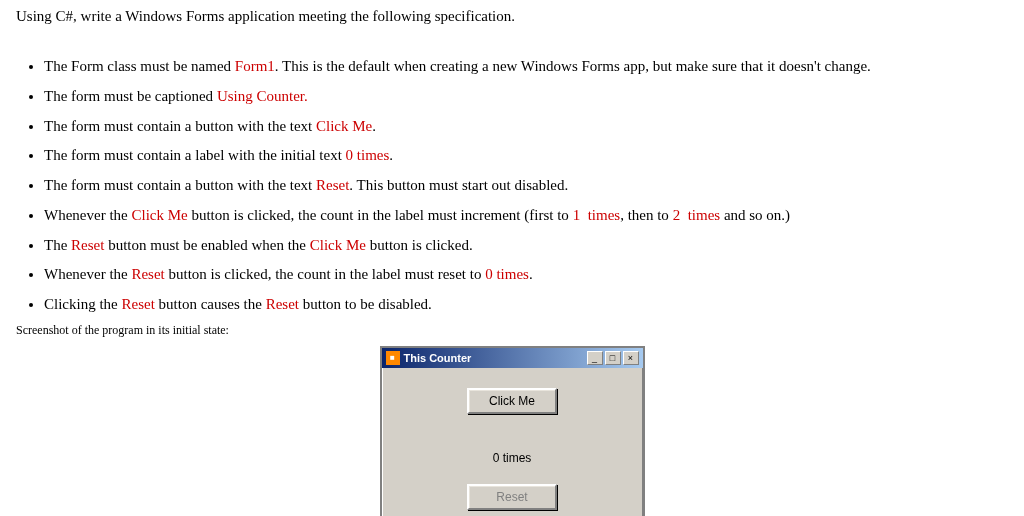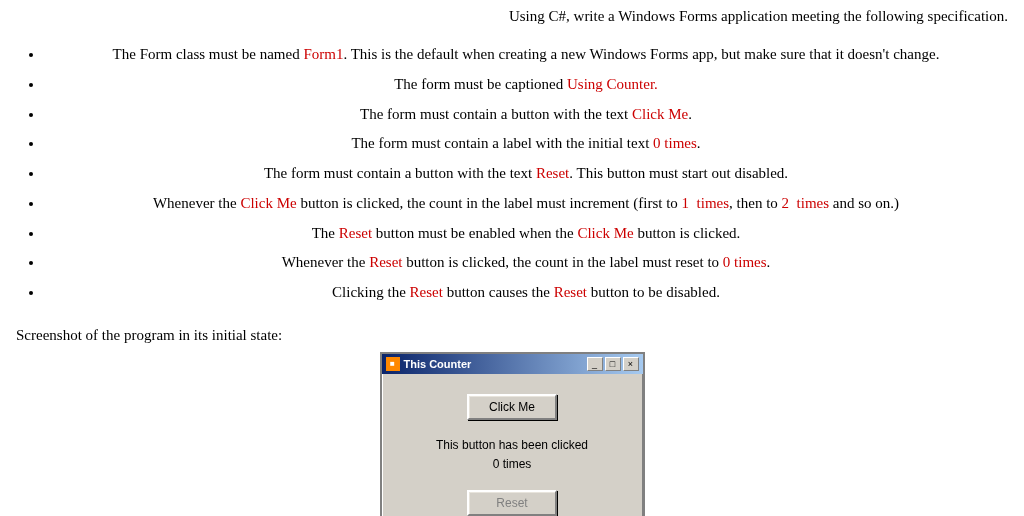--- a/index.html
+++ b/index.html
@@ -4,34 +4,34 @@
   <style>
     * { margin: 0; padding: 0; box-sizing: border-box; }
     body {
       font-family: "Times New Roman", Times, serif;
       font-size: 15px;
       background: #fff;
       color: #000;
       padding: 8px 16px;
     }
     .intro {
-      text-align: right;
-      margin-bottom: 16px;
+      text-align: left;
+      margin-bottom: 28px;
     }
     .highlight-red { color: #cc0000; }
     ul {
       list-style: disc;
       padding-left: 28px;
       line-height: 1.85;
     }
-    ul li { margin-bottom: 2px; text-align: center; }
+    ul li { margin-bottom: 2px; }
     .screenshot-label {
-      margin-top: 20px;
+      margin-top: 4px;
       margin-bottom: 8px;
-      font-size: 15px;
+      font-size: 12px;
     }
     .screenshot-area {
       display: flex;
       justify-content: center;
     }
     .win-form {
       width: 265px;
       border: 2px solid #808080;
       background: #d4d0c8;
       font-family: "MS Sans Serif", Arial, sans-serif;
@@ -157,19 +157,19 @@
       </div>
       <div class="win-controls">
         <button class="win-ctrl-btn">_</button>
         <button class="win-ctrl-btn">□</button>
         <button class="win-ctrl-btn">×</button>
       </div>
     </div>
     <div class="win-body">
       <button class="win-button">Click Me</button>
       <div class="win-label">
-        <span>This button has been clicked</span><br>
+        <br>
         <span>0 times</span>
       </div>
       <button class="win-button disabled" disabled="">Reset</button>
     </div>
   </div>
 </div>
 
 </body></html>

